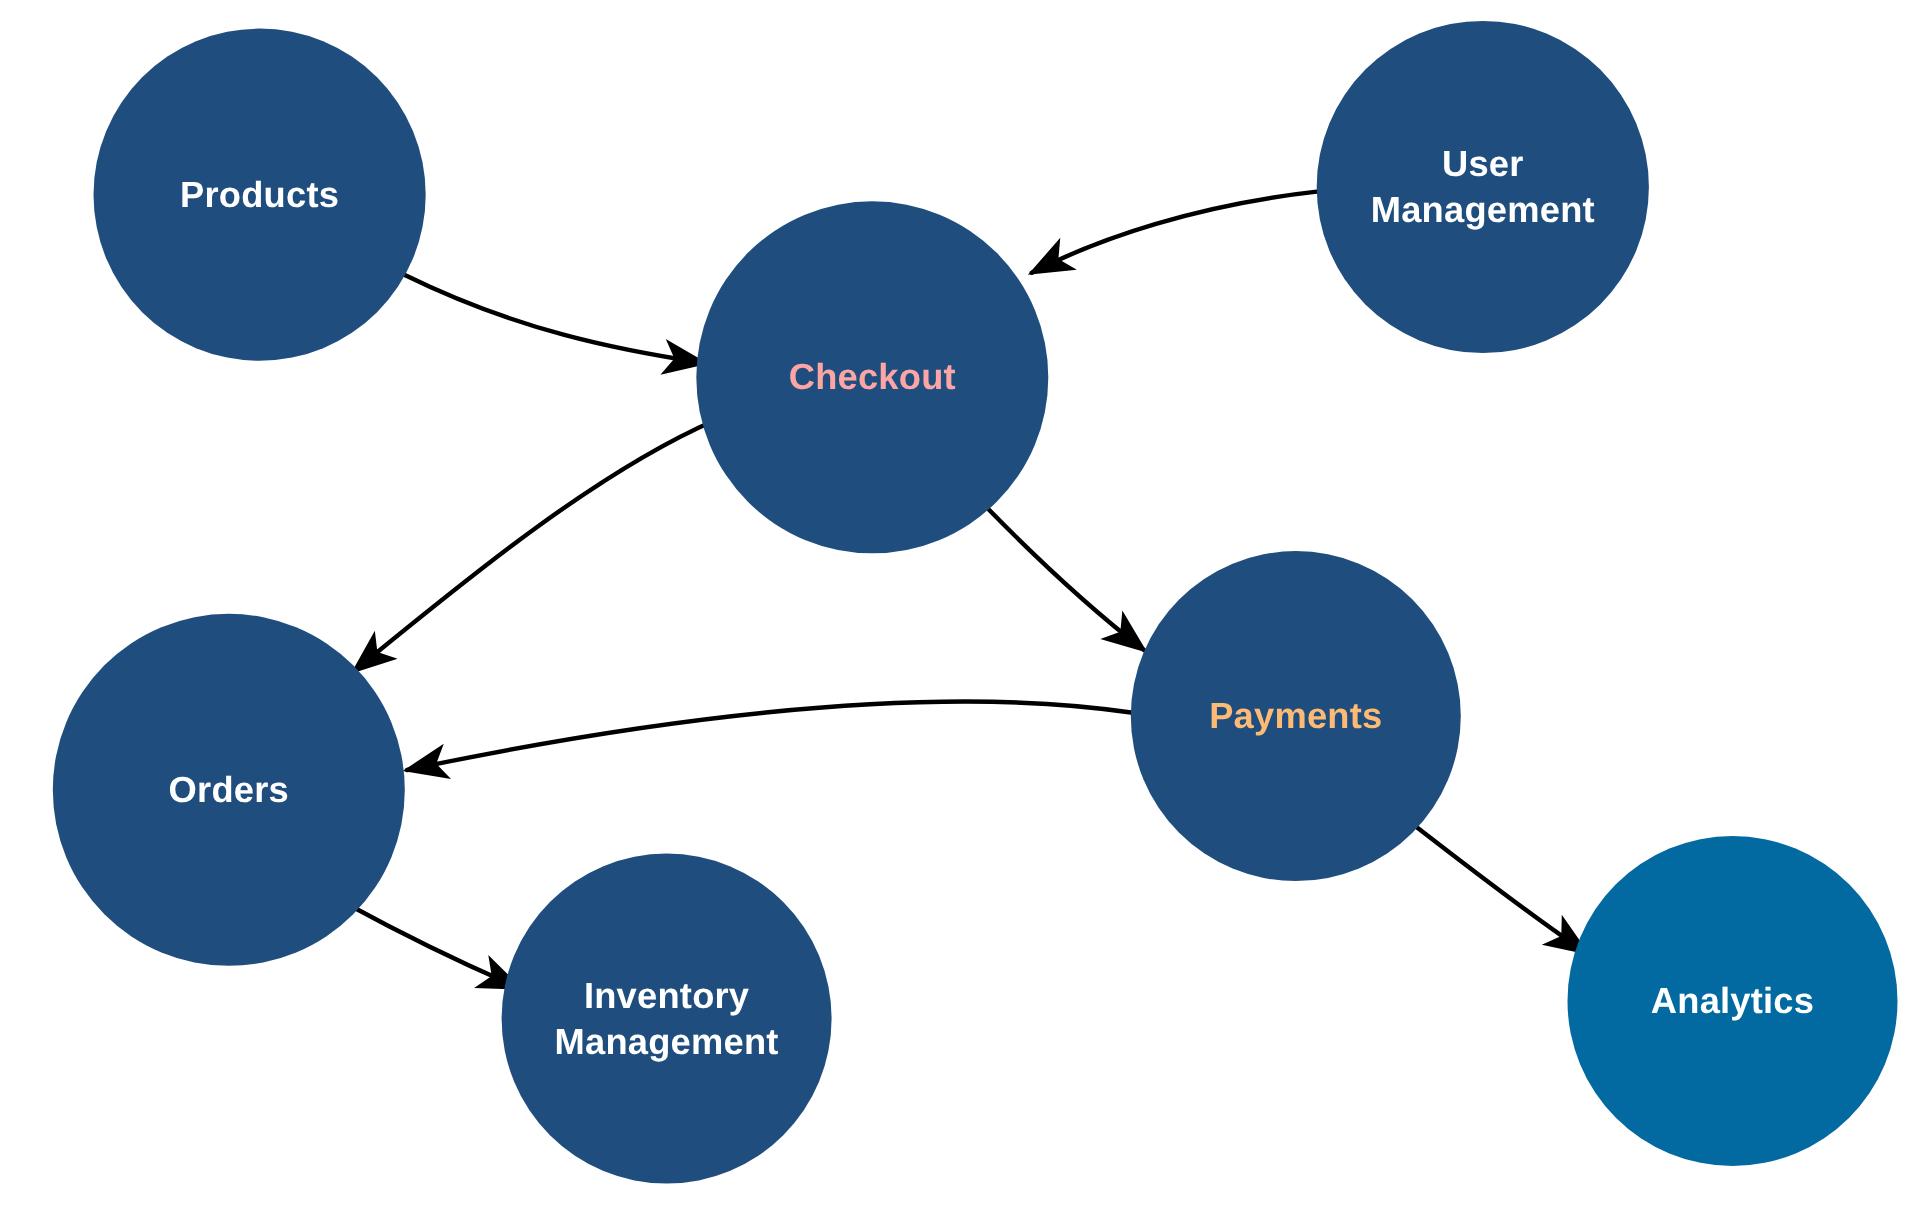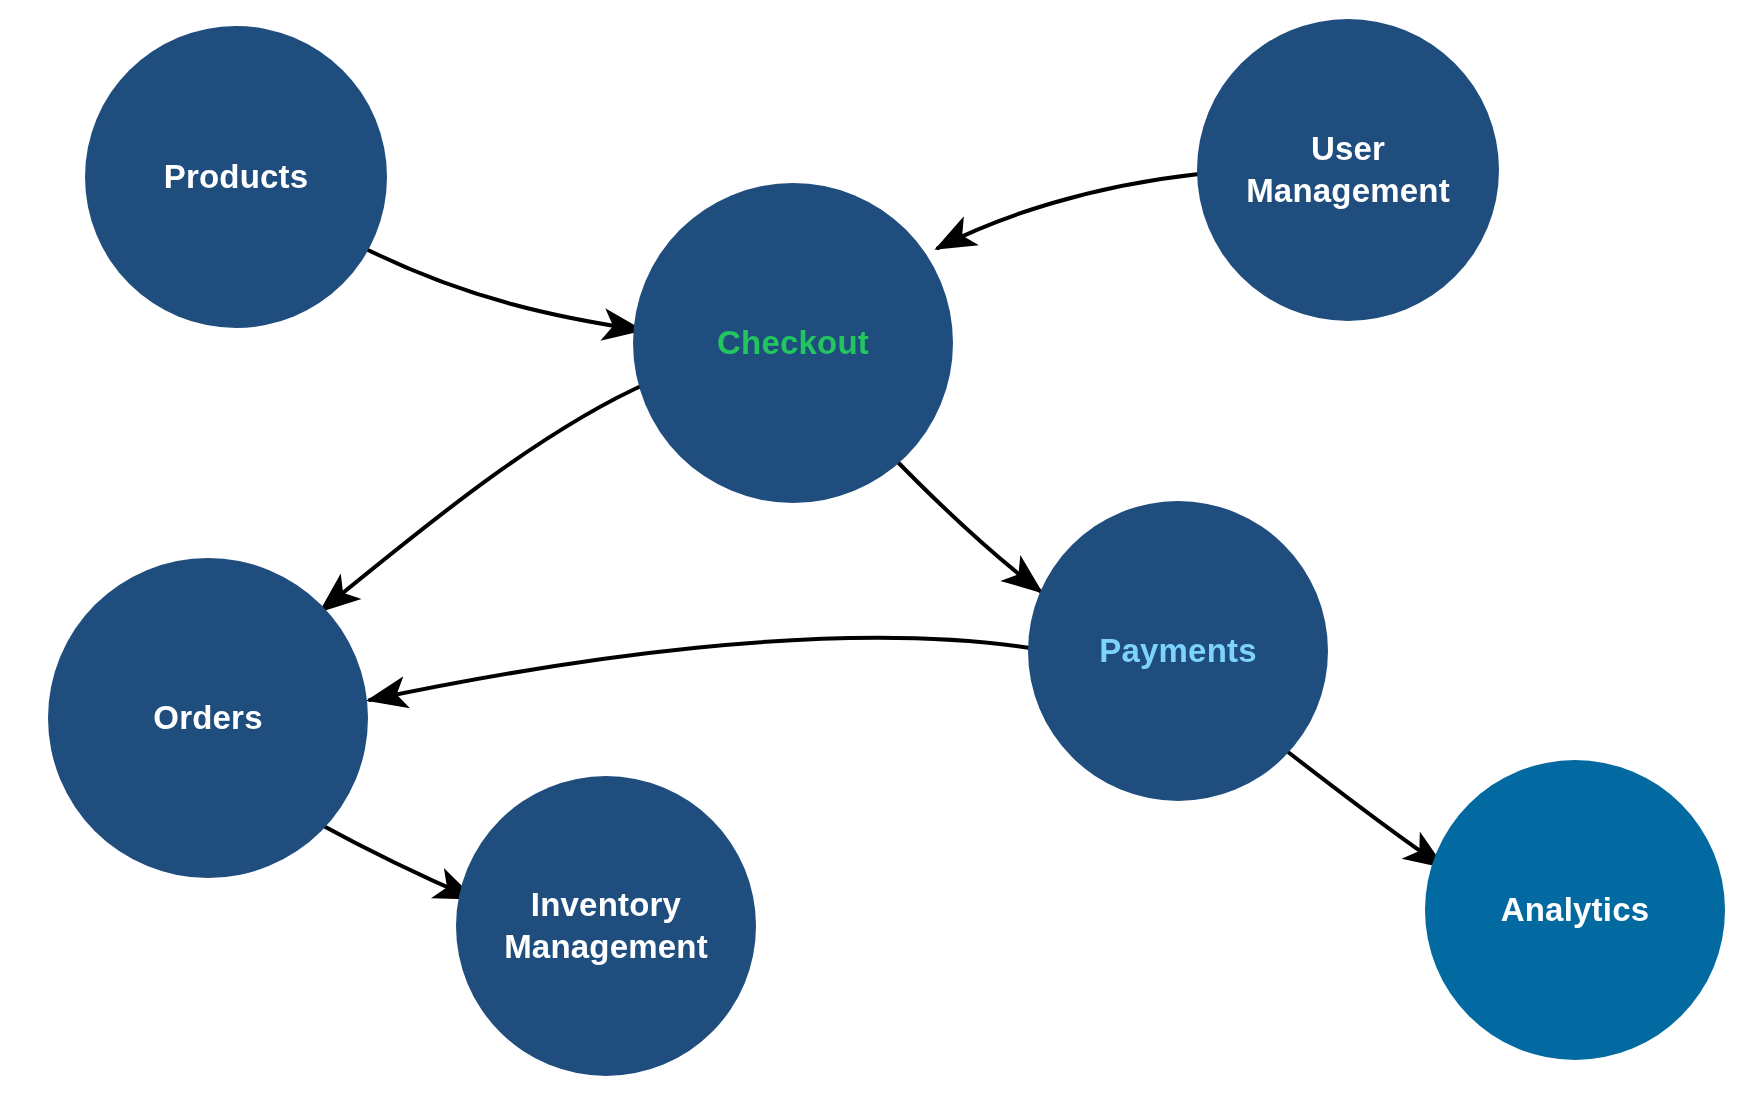--- a/index.html
+++ b/index.html
@@ -67,31 +67,31 @@
         <path d="M 316 822 C 382 858, 430 880, 472 898" fill="none" stroke="#000000" stroke-width="4" stroke-linecap="round" marker-end="url(#arrowhead)"></path>
         <path d="M 1288 752 C 1350 800, 1400 838, 1442 866" fill="none" stroke="#000000" stroke-width="4" stroke-linecap="round" marker-end="url(#arrowhead)"></path>
       </g>
   </svg>
 
   <div id="nodes-group">
       <div class="graph-node" style="left: 85px; top: 26px; width: 302px; height: 302px; background: rgb(31, 78, 126);">
         <span class="node-label" style="color: rgb(255, 255, 255);">Products</span>
       </div>
       <div class="graph-node" style="left: 633px; top: 183px; width: 320px; height: 320px; background: rgb(31, 78, 126);">
-        <span class="node-label" style="color: #22c55e;">Checkout</span>
+        <span class="node-label" style="color: #fca5a5;">Checkout</span>
       </div>
       <div class="graph-node" style="left: 1197px; top: 19px; width: 302px; height: 302px; background: rgb(31, 78, 126);">
         <span class="node-label" style="color: rgb(255, 255, 255);">User
 Management</span>
       </div>
       <div class="graph-node" style="left: 48px; top: 558px; width: 320px; height: 320px; background: rgb(31, 78, 126);">
         <span class="node-label" style="color: rgb(255, 255, 255); text-align: right;">Orders</span>
       </div>
       <div class="graph-node" style="left: 1028px; top: 501px; width: 300px; height: 300px; background: rgb(31, 78, 126);">
-        <span class="node-label" style="color: #7dd3fc;">Payments</span>
+        <span class="node-label" style="color: #fdba74;">Payments</span>
       </div>
       <div class="graph-node" style="left: 456px; top: 776px; width: 300px; height: 300px; background: rgb(31, 78, 126);">
         <span class="node-label" style="color: rgb(255, 255, 255);">Inventory
 Management</span>
       </div>
       <div class="graph-node" style="left: 1425px; top: 760px; width: 300px; height: 300px; background: #0369a1;">
         <span class="node-label" style="color: rgb(255, 255, 255);">Analytics</span>
       </div>
     </div>
 

